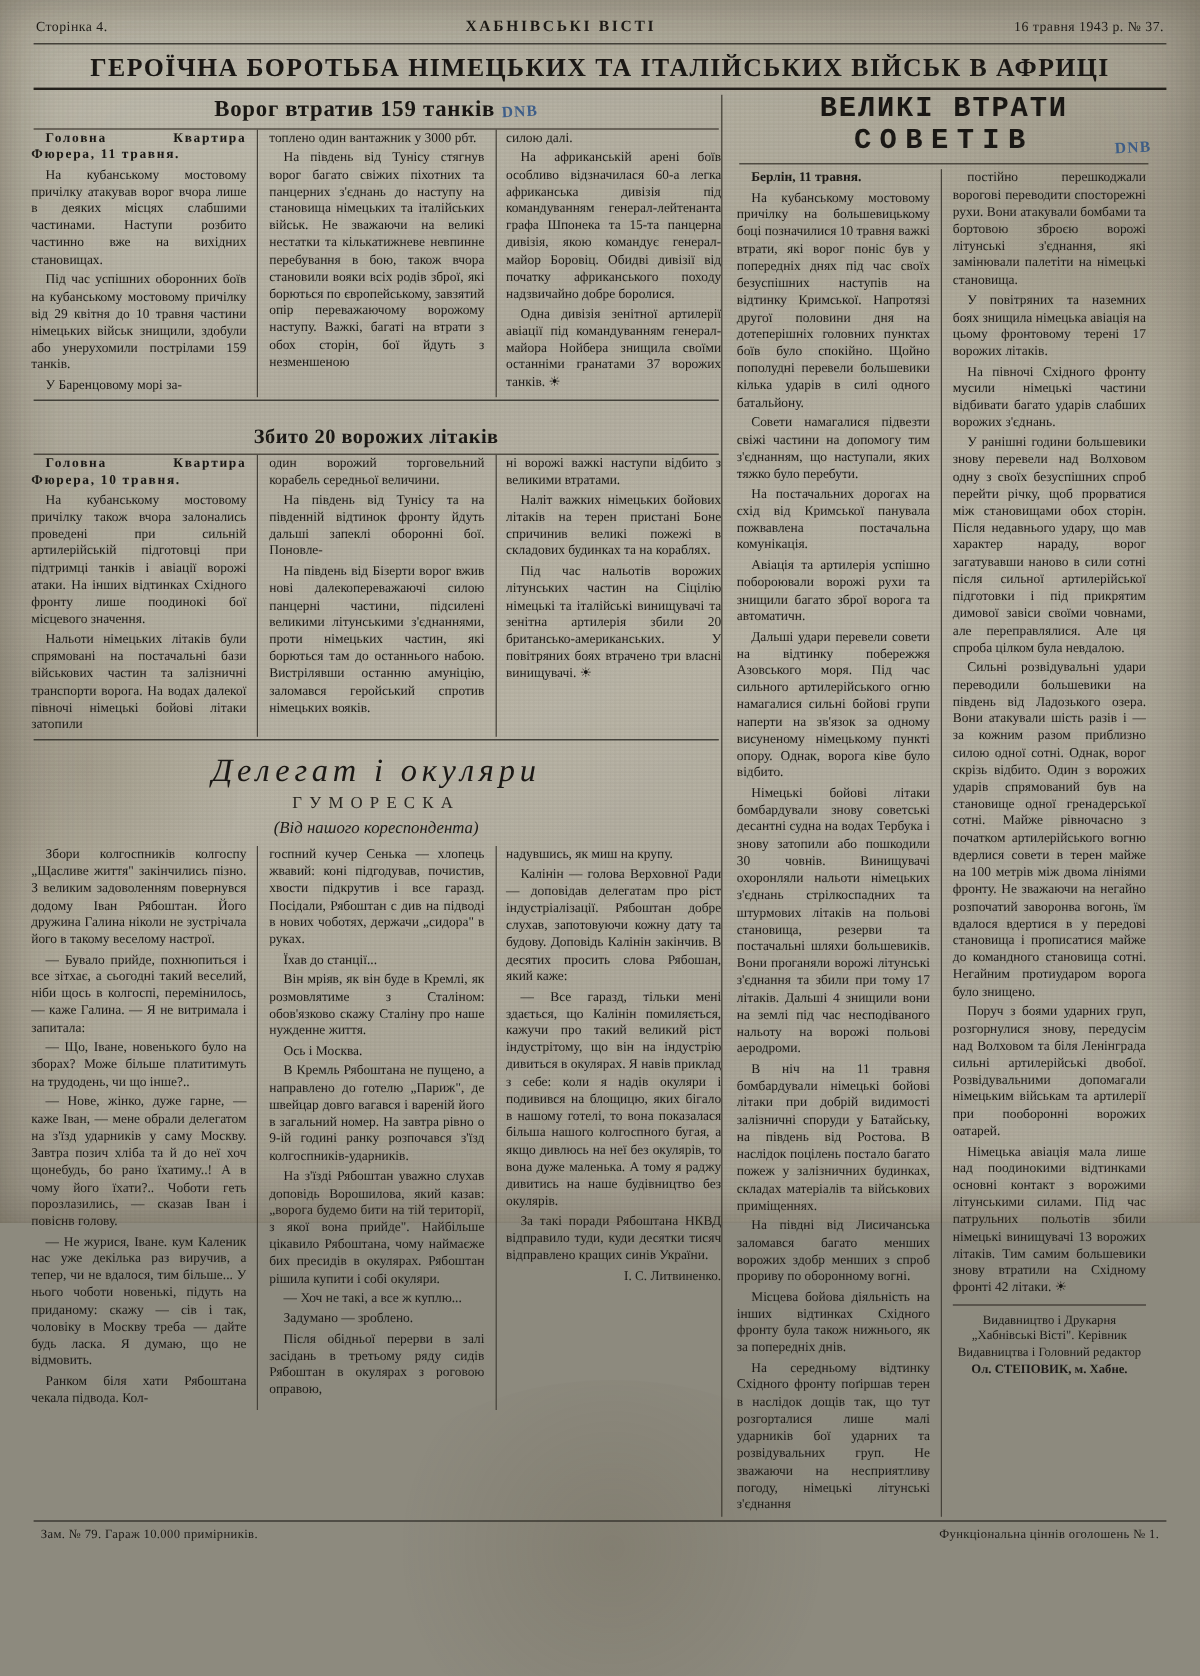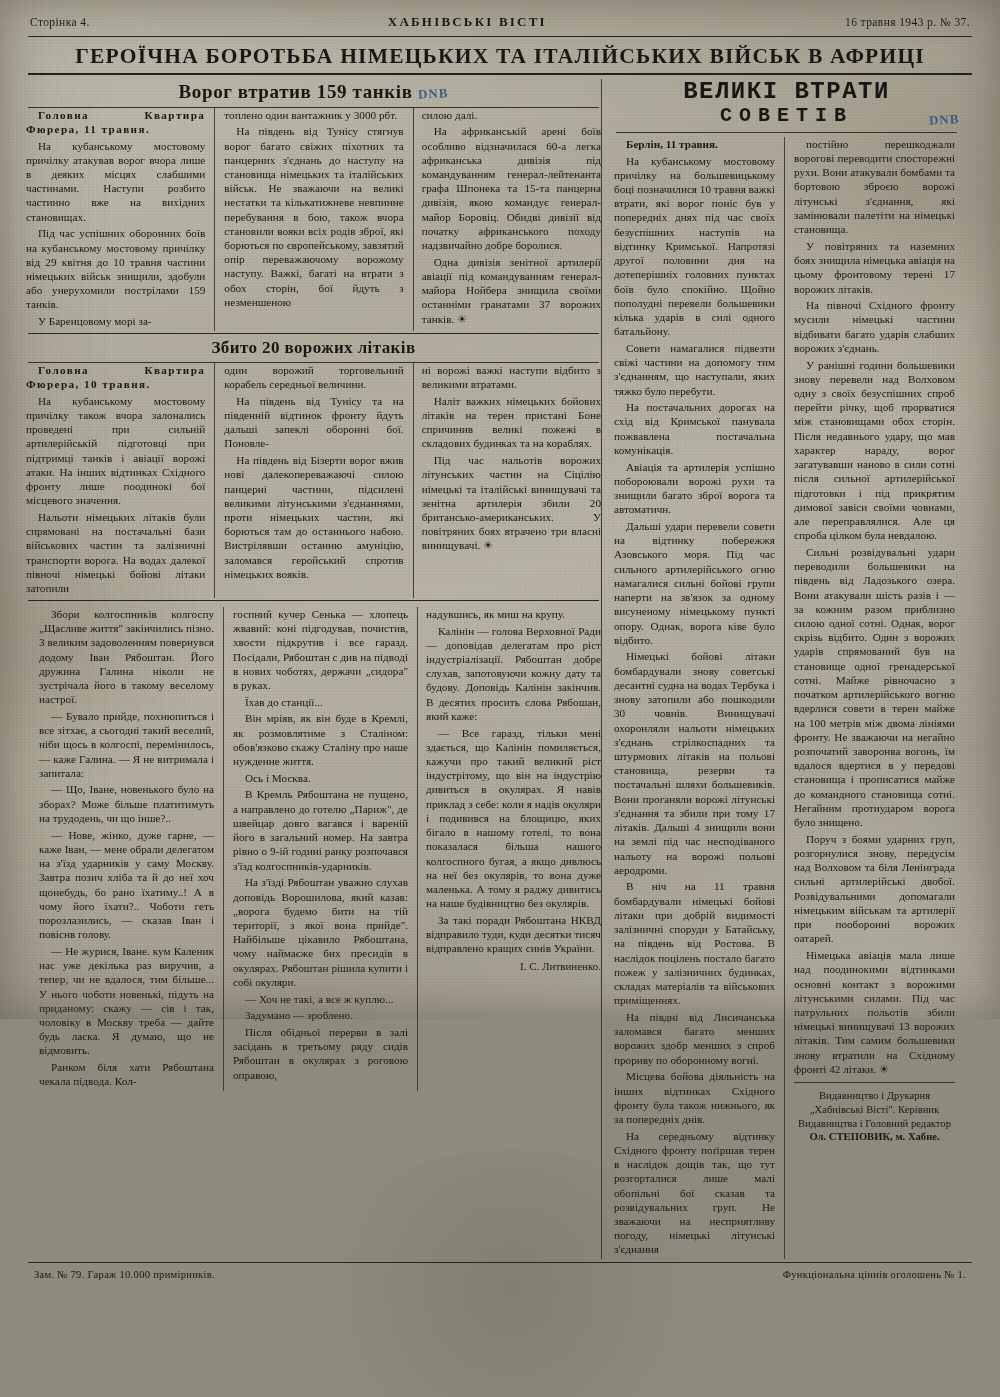--- a/index.html
+++ b/index.html
@@ -43,27 +43,27 @@
   .cols{display:flex;gap:0;margin-top:4px;}
   .leftblock{width:575px;}
   .rightblock{width:345px;padding-left:12px;border-left:1.2px solid #403c34;}
 
   h2.head2{
     text-align:center;font-weight:bold;font-size:19px;letter-spacing:.6px;
     margin:2px 0 4px 0;
   }
   h2.head3{
     text-align:center;font-weight:bold;font-size:17px;letter-spacing:.4px;
-    margin:4px 0 4px 0;
+    margin:20px 0 4px 0;
   }
   .soviet-head{
     text-align:center;font-weight:bold;line-height:1.12;font-family:Liberation Mono, monospace;
   }
   .soviet-head .l1{font-size:24px;letter-spacing:1.5px;display:block;}
-  .soviet-head .l2{font-size:20px;letter-spacing:7px;display:block;}
+  .soviet-head .l2{font-size:24px;letter-spacing:7px;display:block;}
   .dnb{
     display:inline-block;font-weight:bold;font-size:13px;color:#3f5f8a;
     letter-spacing:1px;transform:rotate(-3deg);
   }
 
   .twocol{display:flex;}
   .col{font-size:11.2px;line-height:1.27;text-align:justify;hyphens:auto;}
   .col.c1{width:184px;padding-right:9px;}
   .col.c2{width:184px;padding:0 9px;border-left:1px solid #45413a;}
   .col.c3{width:184px;padding-left:8px;border-left:1px solid #45413a;}
@@ -178,22 +178,27 @@
           </div>
           <div class="col c3">
             <p class="noind">ні ворожі важкі наступи відбито з великими втратами.</p>
             <p>Наліт важких німецьких бойових літаків на терен пристані Боне спричинив великі пожежі в складових будинках та на кораблях.</p>
             <p>Під час нальотів ворожих літунських частин на Сіцілію німецькі та італійські винищувачі та зенітна артилерія збили 20 британсько-американських. У повітряних боях втрачено три власні винищувачі. ☀</p>
           </div>
         </div>
 
         <div class="rule"></div>
 
-
-        <div class="twocol" style="margin-top:6px;margin-left:13px;">
+        <div class="feuilleton">
+          <div class="title">Делегат і окуляри</div>
+          <div class="sub">ГУМОРЕСКА</div>
+          <div class="sub2">(Від нашого кореспондента)</div>
+        </div>
+
+        <div class="twocol" style="margin-top:6px;">
           <div class="col c1">
             <p>Збори колгоспників колгоспу „Щасливе життя" закінчились пізно. З великим задоволенням повернувся додому Іван Рябоштан. Його дружина Галина ніколи не зустрічала його в такому веселому настрої.</p>
             <p>— Бувало прийде, похнюпиться і все зітхає, а сьогодні такий веселий, ніби щось в колгоспі, перемінилось, — каже Галина. — Я не витримала і запитала:</p>
             <p>— Що, Іване, новенького було на зборах? Може більше платитимуть на трудодень, чи що інше?..</p>
             <p>— Нове, жінко, дуже гарне, — каже Іван, — мене обрали делегатом на з'їзд ударників у саму Москву. Завтра позич хліба та й до неї хоч щонебудь, бо рано їхатимy..! А в чому його їхати?.. Чоботи геть порозлазились, — сказав Іван і повіснв голову.</p>
             <p>— Не журися, Іване. кум Каленик нас уже декілька раз виручив, а тепер, чи не вдалося, тим більше... У нього чоботи новенькі, підуть на приданому: скажу — сів і так, чоловіку в Москву треба — дайте будь ласка. Я думаю, що не відмовить.</p>
             <p>Ранком біля хати Рябоштана чекала підвода. Кол-</p>
             <p></p>
           </div>
           <div class="col c2">
@@ -232,21 +237,21 @@
             <p class="dateline2">Берлін, 11 травня.</p>
             <p>На кубанському мостовому причілку на большевицькому боці позначилися 10 травня важкі втрати, які ворог поніс був у попередніх днях під час своїх безуспішних наступів на відтинку Кримської. Напротязі другої половини дня на дотеперішніх головних пунктах боїв було спокійно. Щойно пополудні перевели большевики кілька ударів в силі одного батальйону.</p>
             <p>Совети намагалися підвезти свіжі частини на допомогу тим з'єднанням, що наступали, яких тяжко було перебути.</p>
             <p>На постачальних дорогах на схід від Кримської панувала пожвавлена постачальна комунікація.</p>
             <p>Авіація та артилерія успішно побороювали ворожі рухи та знищили багато зброї ворога та автоматичн.</p>
             <p>Дальші удари перевели совети на відтинку побережжя Азовського моря. Під час сильного артилерійського огню намагалися сильні бойові групи наперти на зв'язок за одному висуненому німецькому пункті опору. Однак, ворога ківе було відбито.</p>
             <p>Німецькі бойові літаки бомбардували знову советські десантні судна на водах Тербука і знову затопили або пошкодили 30 човнів. Винищувачі охоронляли нальоти німецьких з'єднань стрілкоспадних та штурмових літаків на польові становища, резерви та постачальні шляхи большевиків. Вони проганяли ворожі літунські з'єднання та збили при тому 17 літаків. Дальші 4 знищили вони на землі під час несподіваного нальоту на ворожі польові аеродроми.</p>
             <p>В ніч на 11 травня бомбардували німецькі бойові літаки при добрій видимості залізничні споруди у Батайську, на південь від Ростова. В наслідок поцілень постало багато пожеж у залізничних будинках, складах матеріалів та військових приміщеннях.</p>
             <p>На півдні від Лисичанська заломався багато менших ворожих здобр менших з спроб прориву по оборонному вогні.</p>
             <p>Місцева бойова діяльність на інших відтинках Східного фронту була також нижнього, як за попередніх днів.</p>
-            <p>На середньому відтинку Східного фронту поґіршав терен в наслідок дощів так, що тут розгорталися лише малі обопільні бої сказав та розвідувальних груп. Не зважаючи на несприятливу погоду, німецькі літунські з'єднання</p>
+            <p>На середньому відтинку Східного фронту поґіршав терен в наслідок дощів так, що тут розгорталися лише малі ударників бої ударних та розвідувальних груп. Не зважаючи на несприятливу погоду, німецькі літунські з'єднання</p>
             <p></p>
           </div>
           <div class="rc second rcol">
             <p class="noind">постійно перешкоджали ворогові переводити спосторежні рухи. Вони атакували бомбами та бортовою зброєю ворожі літунські з'єднання, які замінювали палетіти на німецькі становища.</p>
             <p>У повітряних та наземних боях знищила німецька авіація на цьому фронтовому терені 17 ворожих літаків.</p>
             <p>На півночі Східного фронту мусили німецькі частини відбивати багато ударів слабших ворожих з'єднань.</p>
             <p>У ранішні години большевики знову перевели над Волховом одну з своїх безуспішних спроб перейти річку, щоб прорватися між становищами обох сторін. Після недавнього удару, що мав характер наpaду, ворог загатувавши наново в сили сотні після сильної артилерійської підготовки і під прикрятим димової завіси своїми човнами, але переправлялися. Але ця спроба цілком була невдалою.</p>
             <p>Сильні розвідувальні удари переводили большевики на південь від Ладозького озера. Вони атакували шість разів і — за кожним разом приблизно силою одної сотні. Однак, ворог скрізь відбито. Один з ворожих ударів спрямований був на становище одної гренадерської сотні. Майже рівночасно з початком артилерійського вогню вдерлися совети в терен майже на 100 метрів між двома лініями фронту. Не зважаючи на негайно розпочатий заворонва вогонь, їм вдалося вдертися в у передові становища і прописатися майже до командного становища сотні. Негайним протиударом ворога було знищено.</p>
             <p>Поруч з боями ударних груп, розгорнулися знову, передусім над Волховом та біля Ленінграда сильні артилерійські двобої. Розвідувальними допомагали німецьким військам та артилерії при пооборонні ворожих оатарей.</p>
             <p>Німецька авіація мала лише над поодинокими відтинками основні контакт з ворожими літунськими силами. Під час патрульних польотів збили німецькі винищувачі 13 ворожих літаків. Тим самим большевики знову втратили на Східному фронті 42 літаки. ☀</p>

